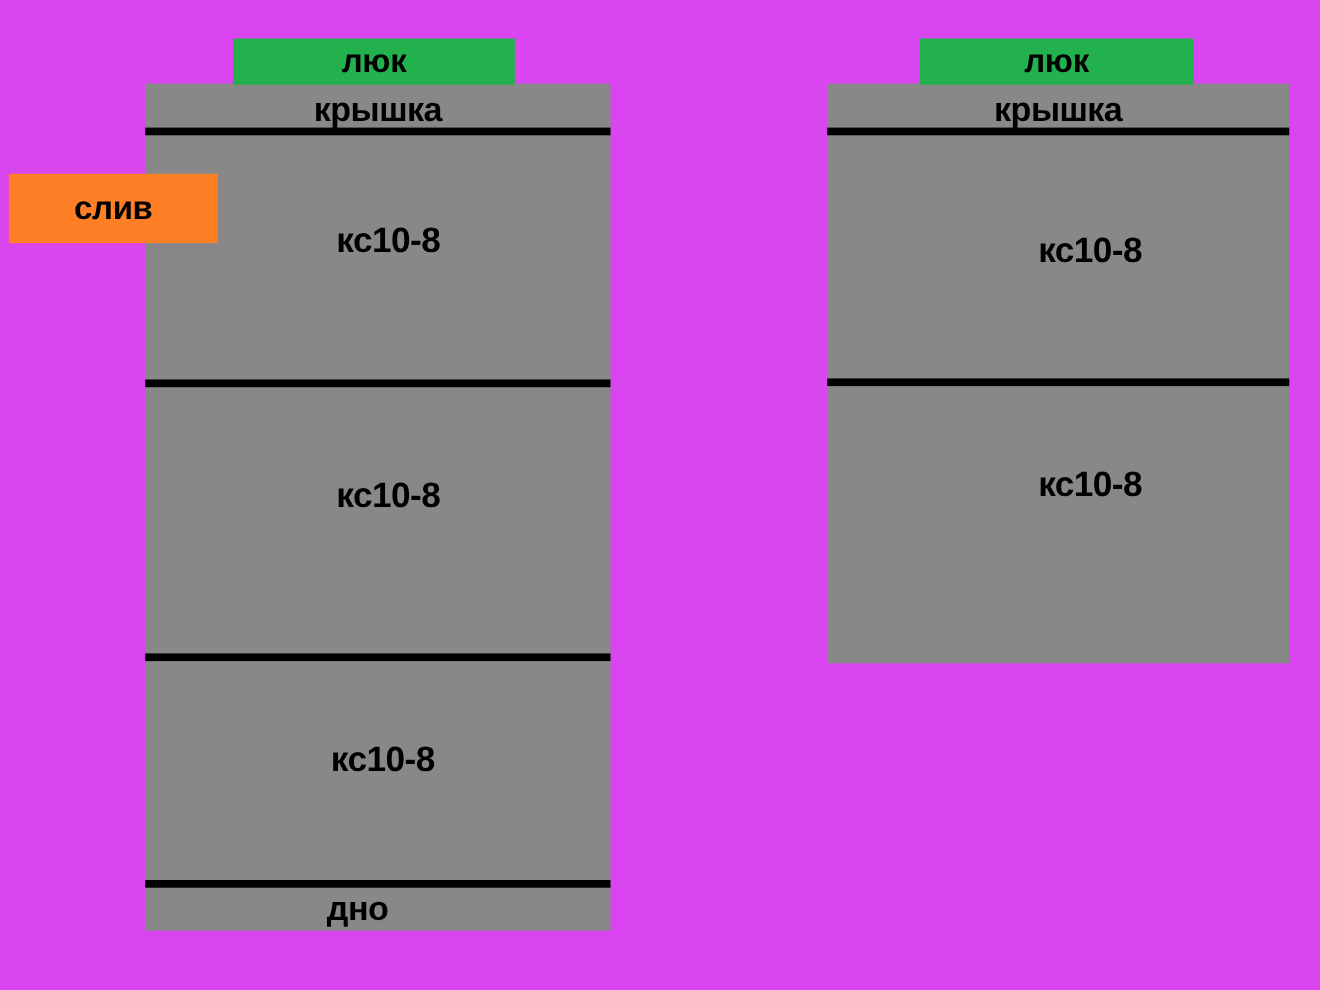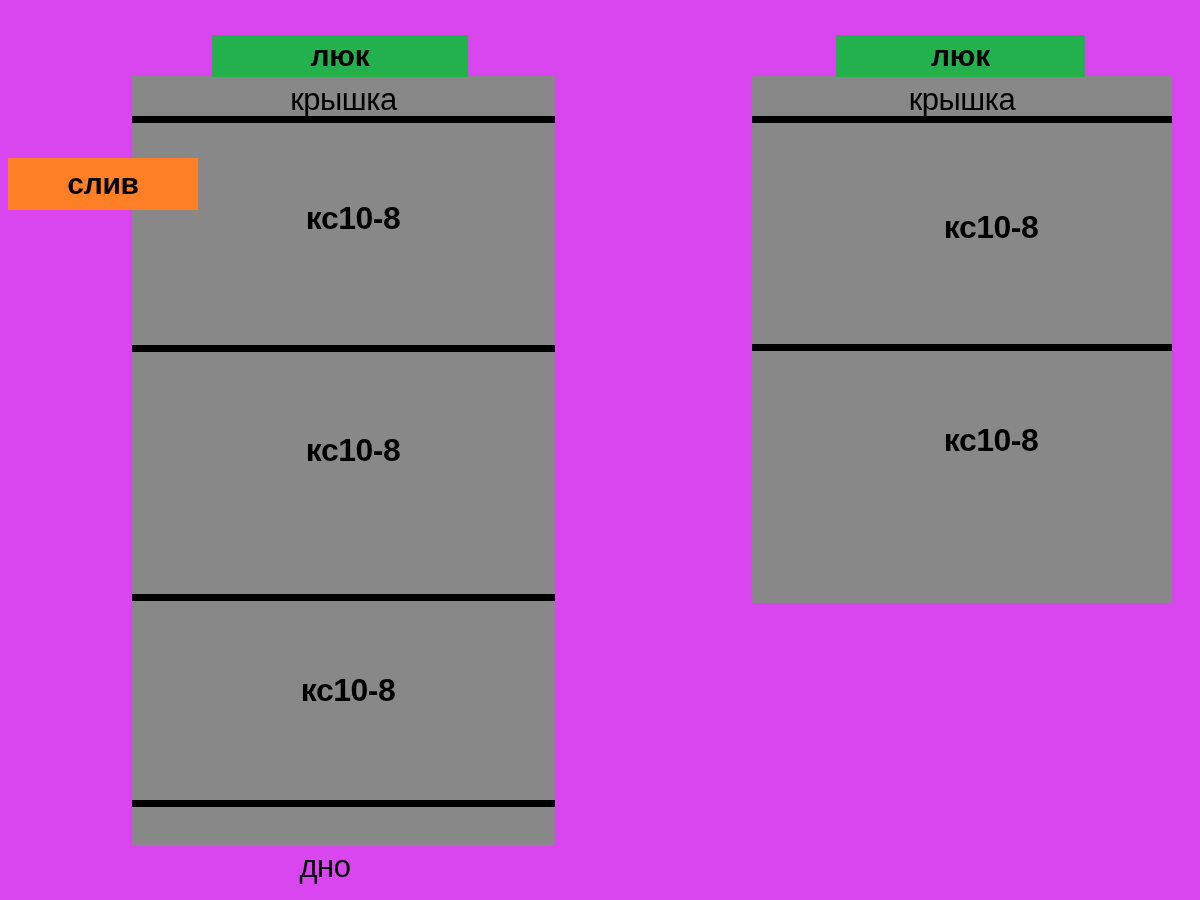--- a/index.html
+++ b/index.html
@@ -60,21 +60,21 @@
   }
   .label-hatch  { background: #22b14c; }
   .label-drain  { background: #ff7f27; }
 
   .cap-text {
     position: absolute;
     display: flex;
     align-items: center;
     justify-content: center;
     color: #000000;
-    font-weight: normal;
+    font-weight: bold;
     font-family: "Liberation Sans", sans-serif;
     white-space: nowrap;
     letter-spacing: -0.5px;
   }
 </style>
 </head>
 <body>
 
 <div id="canvas">
 
@@ -86,23 +86,23 @@
 
   <div class="joint" style="left:132px; top:116px; width:423px; height:7px;"></div>
   <div class="joint" style="left:132px; top:345px; width:423px; height:7px;"></div>
   <div class="joint" style="left:132px; top:594px; width:423px; height:7px;"></div>
   <div class="joint" style="left:132px; top:800px; width:423px; height:7px;"></div>
 
   <div class="segment" style="left:132px; top:196px; width:386px; height:44px; font-size:32px;">кс10-8</div>
   <div class="segment" style="left:132px; top:428px; width:386px; height:44px; font-size:32px;">кс10-8</div>
   <div class="segment" style="left:127px; top:668px; width:386px; height:44px; font-size:32px;">кс10-8</div>
 
-  <div class="cap-text" style="left:132px; top:846px; width:386px; height:42px; font-size:31px;">дно</div>
+  <div class="cap-text" style="left:132px; top:805px; width:386px; height:42px; font-size:31px;">дно</div>
 
-  <div class="label-box label-drain" style="left:8px; top:158px; width:190px; height:52px; font-size:30px;">слив</div>
+  <div class="label-box label-drain" style="left:8px; top:158px; width:190px; height:63px; font-size:30px;">слив</div>
 
 
   <div class="tank" style="left:752px; top:76px; width:420px; height:527px;"></div>
 
   <div class="label-box label-hatch" style="left:836px; top:35px; width:249px; height:42px; font-size:30px;">люк</div>
 
   <div class="cap-text" style="left:752px; top:80px; width:420px; height:40px; font-size:31px;">крышка</div>
 
   <div class="joint" style="left:752px; top:116px; width:420px; height:7px;"></div>
   <div class="joint" style="left:752px; top:344px; width:420px; height:7px;"></div>

